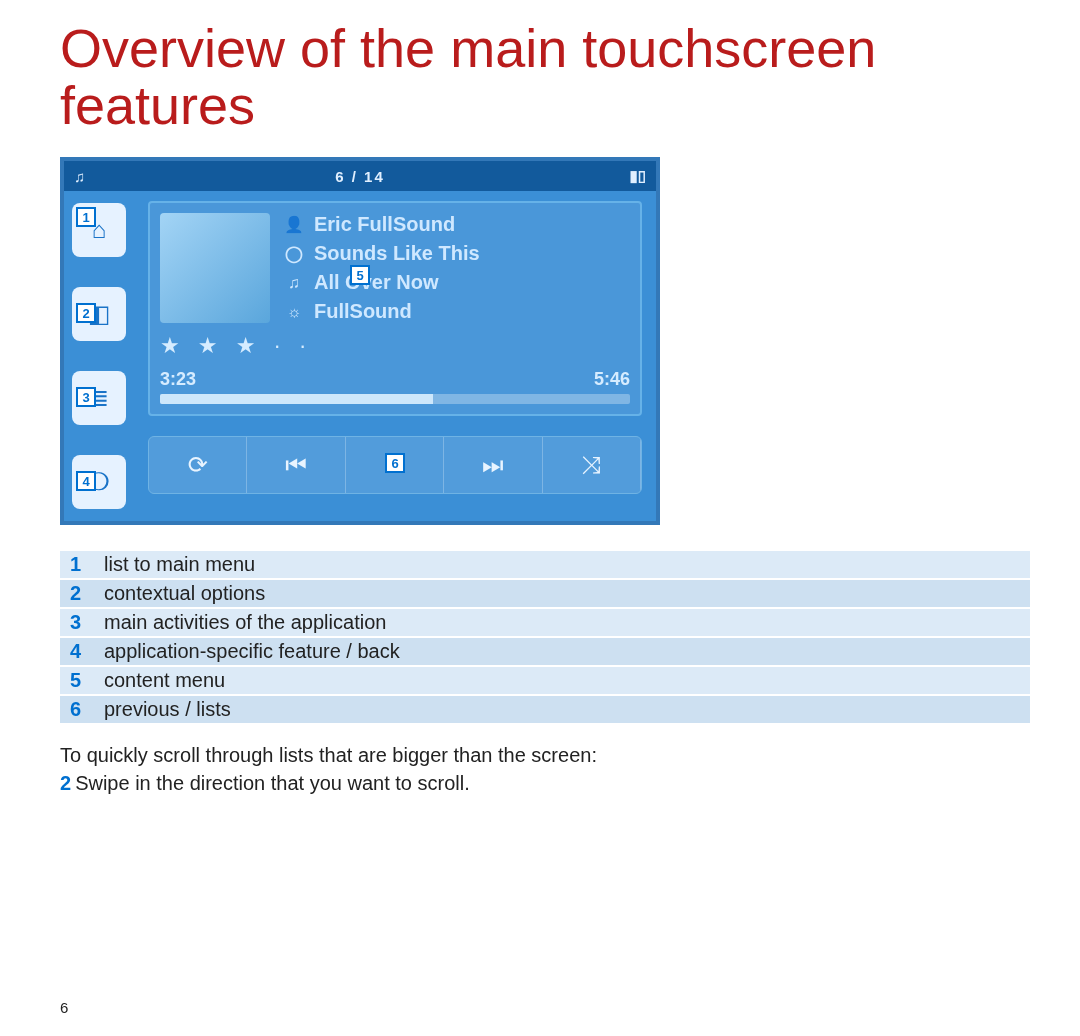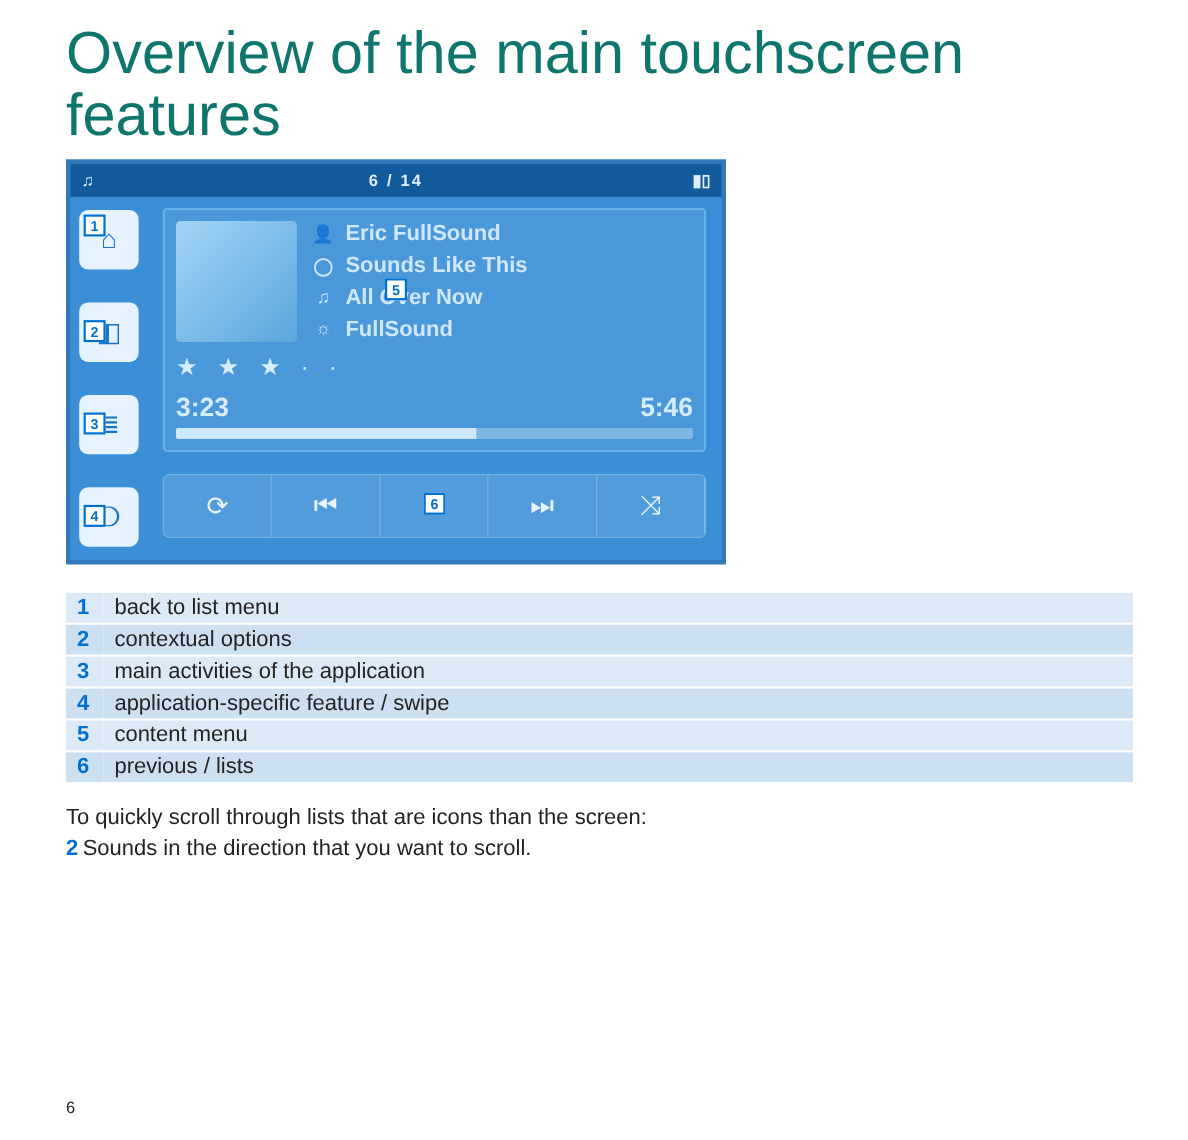--- a/index.html
+++ b/index.html
@@ -6,25 +6,25 @@
   body {
     font-family: "Gill Sans", "Gill Sans MT", "Trebuchet MS", sans-serif;
     background: #fff;
     width: 1080px;
     height: 1036px;
     padding: 20px 50px 20px 60px;
     color: #222;
     position: relative;
   }
   h1.title {
-    color: #0f766e;
+    color: #b91c1c;
     font-weight: 400;
     font-size: 54px;
     line-height: 1.05;
-    margin-bottom: 12px;
+    margin-bottom: 24px;
   }
   
   .device {
     width: 600px;
     background: #3b8fd6;
     border: 4px solid #3378b8;
     position: relative;
     margin-bottom: 24px;
   }
   .device-statusbar {
@@ -98,21 +98,21 @@
   .album-art {
     width: 110px;
     height: 110px;
     background: linear-gradient(135deg,#a3d4f5,#5aa6dc);
     border-radius: 4px;
     float: left;
     margin-right: 14px;
   }
   .meta-icon { width: 20px; display:inline-block; text-align:center; font-size:16px; }
   .stars { letter-spacing: 6px; font-size: 22px; margin-top: 4px; color:#d6ecff;}
-  .time-row { display:flex; justify-content:space-between; font-size:24px; font-weight:600; margin-top:10px; color:#d6ecff;}
+  .time-row { display:flex; justify-content:space-between; font-size:18px; font-weight:600; margin-top:10px; color:#d6ecff;}
   .progress {
     height: 10px;
     background: rgba(255,255,255,0.3);
     border-radius: 2px;
     margin-top: 4px;
     overflow: hidden;
   }
   .progress-fill { height:100%; width:58%; background:#cde7fb;}
   .controls {
     display: flex;
@@ -231,43 +231,43 @@
         <span class="callout callout-6">6</span>
       </div>
     </div>
   </div>
 </div>
 
 <table class="legend">
   <tbody>
       <tr>
         <td class="num">1</td>
-        <td>back to list menu</td>
+        <td>list to main menu</td>
       </tr>
   <tr>
         <td class="num">2</td>
         <td>contextual options</td>
       </tr>
   <tr>
         <td class="num">3</td>
         <td>main activities of the application</td>
       </tr>
   <tr>
         <td class="num">4</td>
-        <td>application-specific feature / swipe</td>
+        <td>application-specific feature / back</td>
       </tr>
   <tr>
         <td class="num">5</td>
         <td>content menu</td>
       </tr>
   <tr>
         <td class="num">6</td>
         <td>previous / lists</td>
       </tr>
 </tbody>
   </table>
 
 <div class="instr">
-  <div>To quickly scroll through lists that are icons than the screen:</div>
-  <div><span class="step-num">2</span><span>Sounds in the direction that you want to scroll.</span></div>
+  <div>To quickly scroll through lists that are bigger than the screen:</div>
+  <div><span class="step-num">2</span><span>Swipe in the direction that you want to scroll.</span></div>
 </div>
 
 <div class="page-num">6</div>
 
 </body></html>

